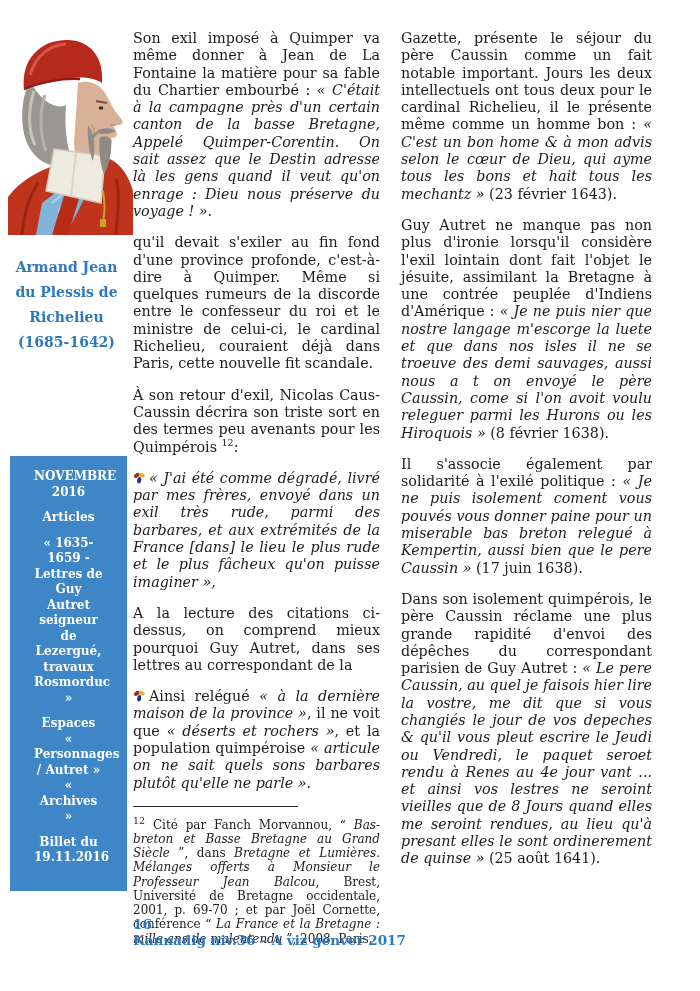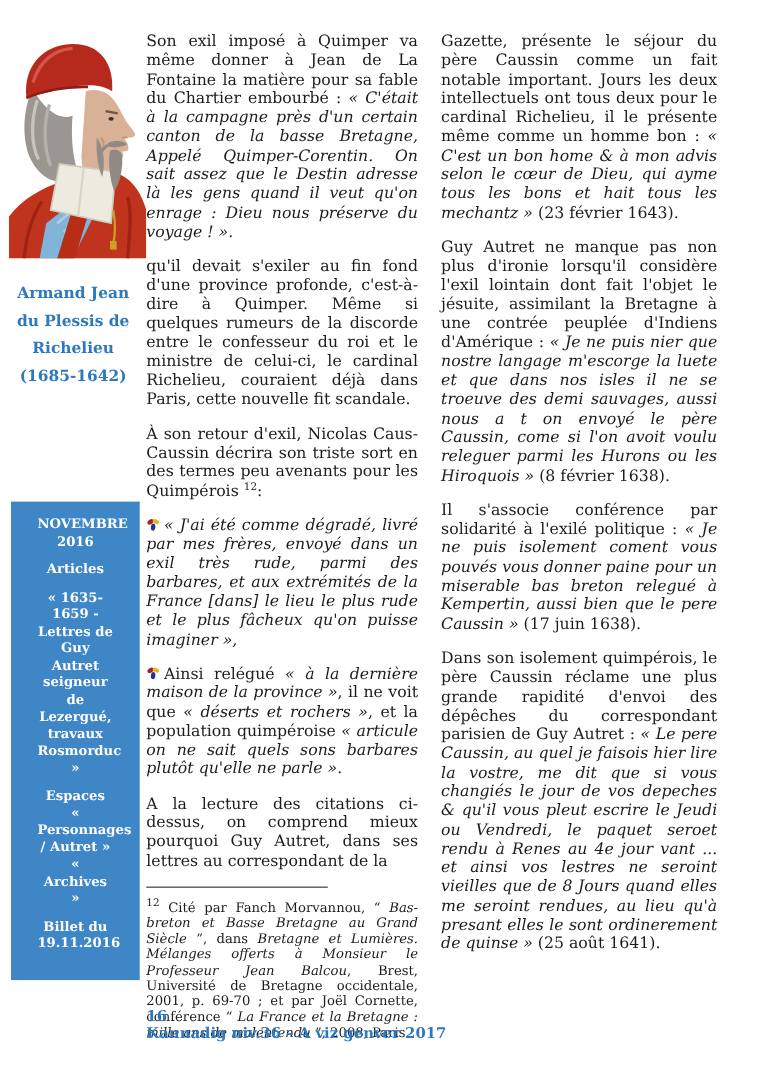--- a/index.html
+++ b/index.html
@@ -107,39 +107,39 @@
     <p><span>qu'il devait s'exiler au fin fond d'une province profonde, c'est-à-dire à Quimper. Même si quelques rumeurs de la discorde entre le confesseur du roi et le ministre de celui-ci, le cardinal Richelieu, couraient déjà dans Paris, cette nouvelle fit scandale.</span></p>
 
     <p><span>À son retour d'exil, Nicolas Caus-Caussin décrira son triste sort en des termes peu avenants pour les Quimpérois </span><sup>12</sup><span>:</span></p>
 
     <p><span class="bullet-icon"><svg viewBox="0 0 13 13" width="13" height="13">
             <ellipse cx="3.8" cy="4.4" rx="3.1" ry="2" fill="#9c2a20" transform="rotate(-35 3.8 4.4)"></ellipse>
             <ellipse cx="8.8" cy="4.2" rx="3.1" ry="2" fill="#e3b71f" transform="rotate(25 8.8 4.2)"></ellipse>
             <ellipse cx="6.2" cy="9.2" rx="2" ry="3.2" fill="#24309c" transform="rotate(8 6.2 9.2)"></ellipse>
           </svg></span><span class="it">« J'ai été comme dégradé, livré par mes frères, envoyé dans un exil très rude, parmi des barbares, et aux extrémités de la France [dans] le lieu le plus rude et le plus fâcheux qu'on puisse imaginer »,</span></p>
 
+    <p><span>A la lecture des citations ci-dessus, on comprend mieux pourquoi Guy Autret, dans ses lettres au correspondant de la</span></p>
+
     <p><span class="bullet-icon"><svg viewBox="0 0 13 13" width="13" height="13">
             <ellipse cx="3.8" cy="4.4" rx="3.1" ry="2" fill="#9c2a20" transform="rotate(-35 3.8 4.4)"></ellipse>
             <ellipse cx="8.8" cy="4.2" rx="3.1" ry="2" fill="#e3b71f" transform="rotate(25 8.8 4.2)"></ellipse>
             <ellipse cx="6.2" cy="9.2" rx="2" ry="3.2" fill="#24309c" transform="rotate(8 6.2 9.2)"></ellipse>
           </svg></span><span>Ainsi relégué </span><span class="it">« à la dernière maison de la province »</span><span>, il ne voit que </span><span class="it">« déserts et rochers »</span><span>, et la population quimpéroise </span><span class="it">« articule on ne sait quels sons barbares plutôt qu'elle ne parle »</span><span>.</span></p>
-
-    <p><span>A la lecture des citations ci-dessus, on comprend mieux pourquoi Guy Autret, dans ses lettres au correspondant de la</span></p>
 
     <div class="fn-rule"></div>
 
     <div class="footnote"><sup>12</sup><span> Cité par Fanch Morvannou, “ </span><span class="it">Bas-breton et Basse Bretagne au Grand Siècle</span><span> ”, dans </span><span class="it">Bretagne et Lumières. Mélanges offerts à Monsieur le Professeur Jean Balcou</span><span>, Brest, Université de Bretagne occidentale, 2001, p. 69-70 ; et par Joël Cornette, conférence “ </span><span class="it">La France et la Bretagne : mille ans de malentendu</span><span> ”, 2008, Paris.</span></div>
   </div>
 
   <div class="col col2">
     <p><span>Gazette, présente le séjour du père Caussin comme un fait notable important. Jours les deux intellectuels ont tous deux pour le cardinal Richelieu, il le présente même comme un homme bon : </span><span class="it">« C'est un bon home &amp; à mon advis selon le cœur de Dieu, qui ayme tous les bons et hait tous les mechantz »</span><span> (23 février 1643).</span></p>
 
     <p><span>Guy Autret ne manque pas non plus d'ironie lorsqu'il considère l'exil lointain dont fait l'objet le jésuite, assimilant la Bretagne à une contrée peuplée d'Indiens d'Amérique : </span><span class="it">« Je ne puis nier que nostre langage m'escorge la luete et que dans nos isles il ne se troeuve des demi sauvages, aussi nous a t on envoyé le père Caussin, come si l'on avoit voulu releguer parmi les Hurons ou les Hiroquois »</span><span> (8 février 1638).</span></p>
 
-    <p><span>Il s'associe conférence par solidarité à l'exilé politique : </span><span class="it">« Je ne puis isolement coment vous pouvés vous donner paine pour un miserable bas breton relegué à Kempertin, aussi bien que le pere Caussin »</span><span> (17 juin 1638).</span></p>
+    <p><span>Il s'associe également par solidarité à l'exilé politique : </span><span class="it">« Je ne puis isolement coment vous pouvés vous donner paine pour un miserable bas breton relegué à Kempertin, aussi bien que le pere Caussin »</span><span> (17 juin 1638).</span></p>
 
     <p><span>Dans son isolement quimpérois, le père Caussin réclame une plus grande rapidité d'envoi des dépêches du correspondant parisien de Guy Autret : </span><span class="it">« Le pere Caussin, au quel je faisois hier lire la vostre, me dit que si vous changiés le jour de vos depeches &amp; qu'il vous pleut escrire le Jeudi ou Vendredi, le paquet seroet rendu à Renes au 4e jour vant ... et ainsi vos lestres ne seroint vieilles que de 8 Jours quand elles me seroint rendues, au lieu qu'à presant elles le sont ordinerement de quinse »</span><span> (25 août 1641).</span></p>
   </div>
 
   <div class="footer">
     <span>16</span>
     <span>Kannadig niv.36 – A viz genver 2017</span>
   </div>
 
 </div>

